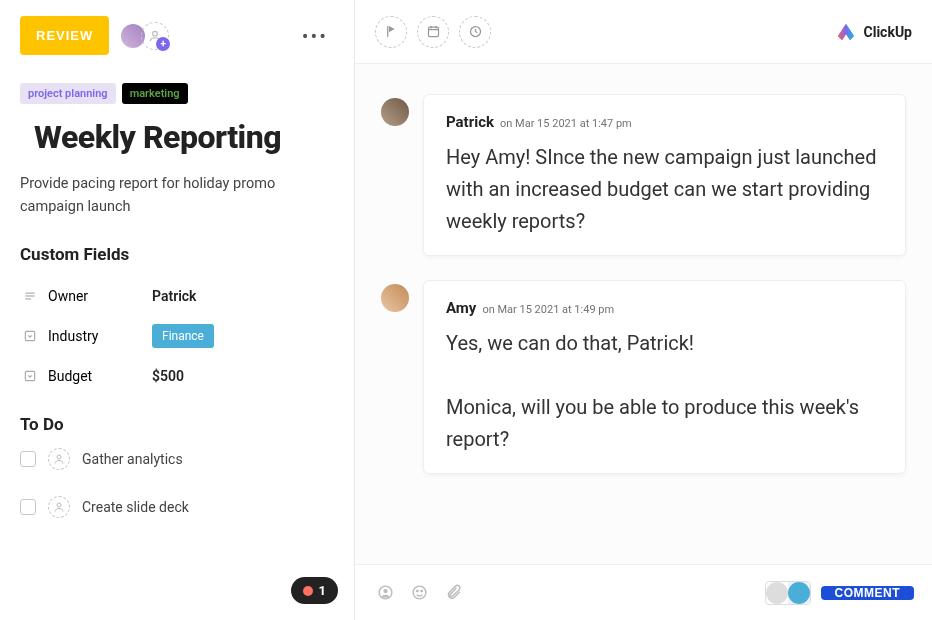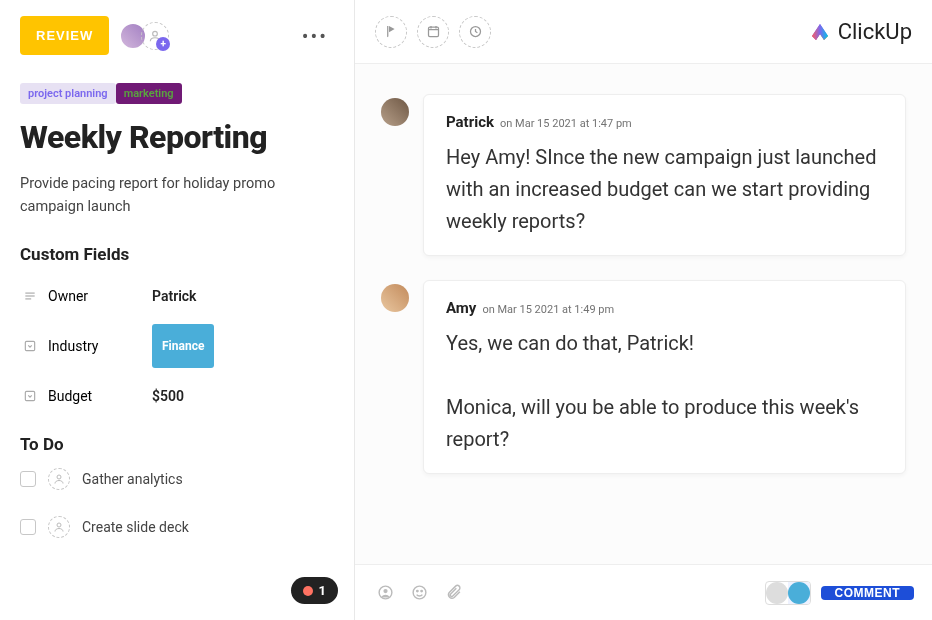--- a/index.html
+++ b/index.html
@@ -71,36 +71,37 @@
   }
   .more-dots {
     margin-left:auto;
     font-size:20px;
     letter-spacing:2px;
     color:#555;
     cursor:pointer;
     padding:4px 6px;
   }
   .tags {
-    display:flex; margin-bottom:14px;
+    display:flex; gap:6px; margin-bottom:14px;
   }
   .tag {
     font-size:11px;
     font-weight:600;
     padding:4px 8px;
     border-radius:3px;
     background:#e7e1f3;
     color:#7b68ee;
   }
-  .tag.green { background:#701a75; color:#5aa33f; }
+  .tag.green { background:#000000; color:#5aa33f; }
   .title {
     font-size:32px;
     font-weight:800;
     letter-spacing:-0.5px;
     margin-bottom:16px;
+    margin-left:14px;
   }
   .desc {
     font-size:14.5px;
     color:#444;
     line-height:1.6;
     margin-bottom:26px;
   }
   .section-h {
     font-size:17px;
     font-weight:700;
@@ -116,22 +117,22 @@
   .cf-row + .cf-row { border-top:none; }
   .cf-icon { color:#aaa; display:flex;align-items:center;justify-content:center; }
   .cf-icon svg { width:14px; height:14px; }
   .cf-label { font-size:14px; color:#000000; }
   .cf-value { font-size:14px; font-weight:600; }
   .chip {
     display:inline-block;
     background:#4aaed9;
     color:#fff;
     font-size:12px;
-    font-weight:700;
-    padding:15px 10px;
+    font-weight:400;
+    padding:5px 10px;
     border-radius:3px;
   }
   .todo-list { display:flex; flex-direction:column; gap:26px; }
   .todo-item {
     display:flex; align-items:center; gap:12px;
     font-size:14px; color:#444;
   }
   .checkbox {
     width:16px; height:16px; border:1.5px solid #c7c7c7;
     border-radius:3px; cursor:pointer;
@@ -170,21 +171,21 @@
   }
   .dashed-circle {
     width:32px;height:32px;border:1.5px dashed #c7c7c7;border-radius:50%;
     display:flex;align-items:center;justify-content:center;
     color:#999;cursor:pointer;
   }
   .dashed-circle svg{width:15px;height:15px;}
   .logo {
     margin-left:auto;
     display:flex;align-items:center;gap:6px;
-    font-size:22px;font-weight:400;
+    font-size:14px;font-weight:700;
   }
   .logo-mark { width:24px;height:24px; }
   .comments {
     flex:1;
     padding:30px 26px 20px 26px;
     background:#fcfcfc;
     overflow:auto;
   }
   .comment {
     display:flex; gap:14px; margin-bottom:24px;

